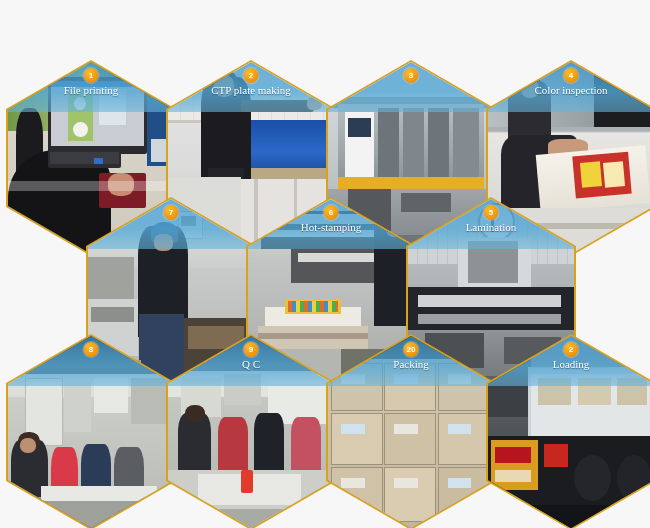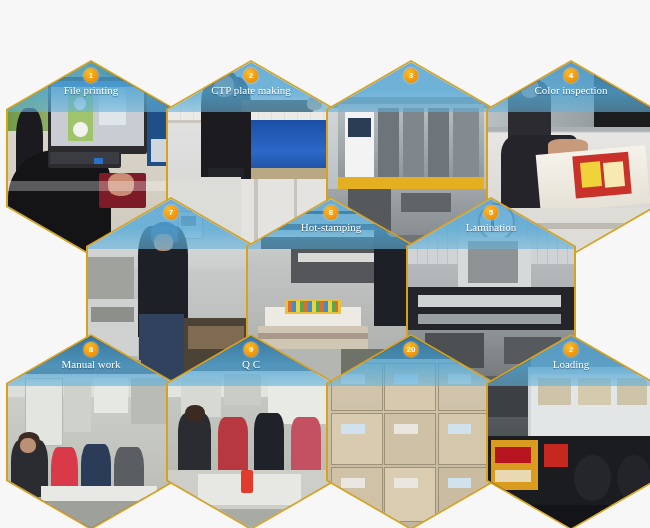--- a/index.html
+++ b/index.html
@@ -261,21 +261,20 @@
         <div class="l" style="left:6%;top:50%;width:13%;height:10%;background:#3b2b23;border-radius:46%;"></div>
         <div class="l" style="left:7%;top:53%;width:10%;height:8%;background:#bb9075;border-radius:44%;"></div>
         <div class="l" style="left:26%;top:58%;width:16%;height:42%;background:#d83a4a;border-radius:26% 26% 0 0;"></div>
         <div class="l" style="left:44%;top:56%;width:18%;height:44%;background:#2b3c58;border-radius:24% 24% 0 0;"></div>
         <div class="l" style="left:64%;top:58%;width:18%;height:42%;background:#5a5e62;border-radius:24% 24% 0 0;"></div>
         <div class="l" style="left:0;top:84%;width:100%;height:16%;background:#9ea09a;"></div>
         <div class="l" style="left:20%;top:78%;width:70%;height:8%;background:#e8e9e4;"></div>
       </div>
       <div class="cap"></div>
       <div class="badge">8</div>
-      <div class="hexlabel">Manual work</div>
     </div>
   </div>
 
   <div class="hex" style="left:166px;top:334px;">
     <div class="hex-inner">
       <div class="photo" style="background:linear-gradient(180deg,#d3d6d1 0%,#c3c6c0 38%,#b0b2ab 100%);">
         <div class="l" style="left:0;top:0;width:100%;height:20%;background:linear-gradient(180deg,#23252a,#52565a);"></div>
         <div class="l" style="left:0;top:18%;width:100%;height:14%;background:#e2e4df;"></div>
         <div class="l" style="left:60%;top:20%;width:40%;height:26%;background:#e8eae5;"></div>
         <div class="l" style="left:8%;top:22%;width:24%;height:20%;background:#d7d9d3;"></div>
@@ -315,20 +314,21 @@
         <div class="l" style="left:72%;top:20%;width:14%;height:5%;background:#e8e6df;"></div>
         <div class="l" style="left:8%;top:46%;width:14%;height:5%;background:#cfe2ee;"></div>
         <div class="l" style="left:40%;top:46%;width:14%;height:5%;background:#e8e6df;"></div>
         <div class="l" style="left:72%;top:46%;width:14%;height:5%;background:#cfe2ee;"></div>
         <div class="l" style="left:8%;top:74%;width:14%;height:5%;background:#e8e6df;"></div>
         <div class="l" style="left:40%;top:74%;width:14%;height:5%;background:#e8e6df;"></div>
         <div class="l" style="left:72%;top:74%;width:14%;height:5%;background:#cfe2ee;"></div>
       </div>
       <div class="cap"></div>
       <div class="badge">20</div>
+      <div class="hexlabel">Packing</div>
     </div>
   </div>
 
   <div class="hex" style="left:486px;top:334px;">
     <div class="hex-inner">
       <div class="photo" style="background:linear-gradient(180deg,#8e9499 0%,#5e6468 30%,#2b2d30 100%);">
         <div class="l" style="left:0;top:0;width:100%;height:24%;background:linear-gradient(180deg,#9aa1a6,#6c7276);"></div>
         <div class="l" style="left:0;top:6%;width:26%;height:36%;background:#3c4044;"></div>
         <div class="l" style="left:24%;top:16%;width:76%;height:44%;background:#cfd4d6;"></div>
         <div class="l" style="left:26%;top:20%;width:72%;height:36%;background:#e3e6e7;"></div>

